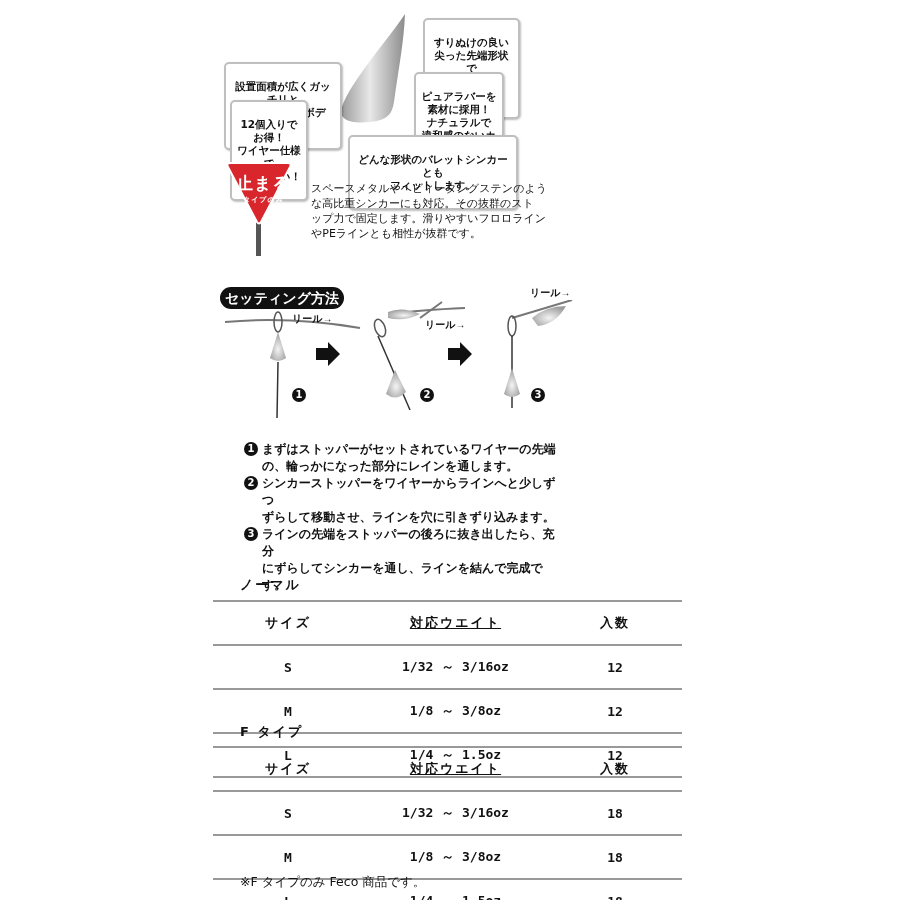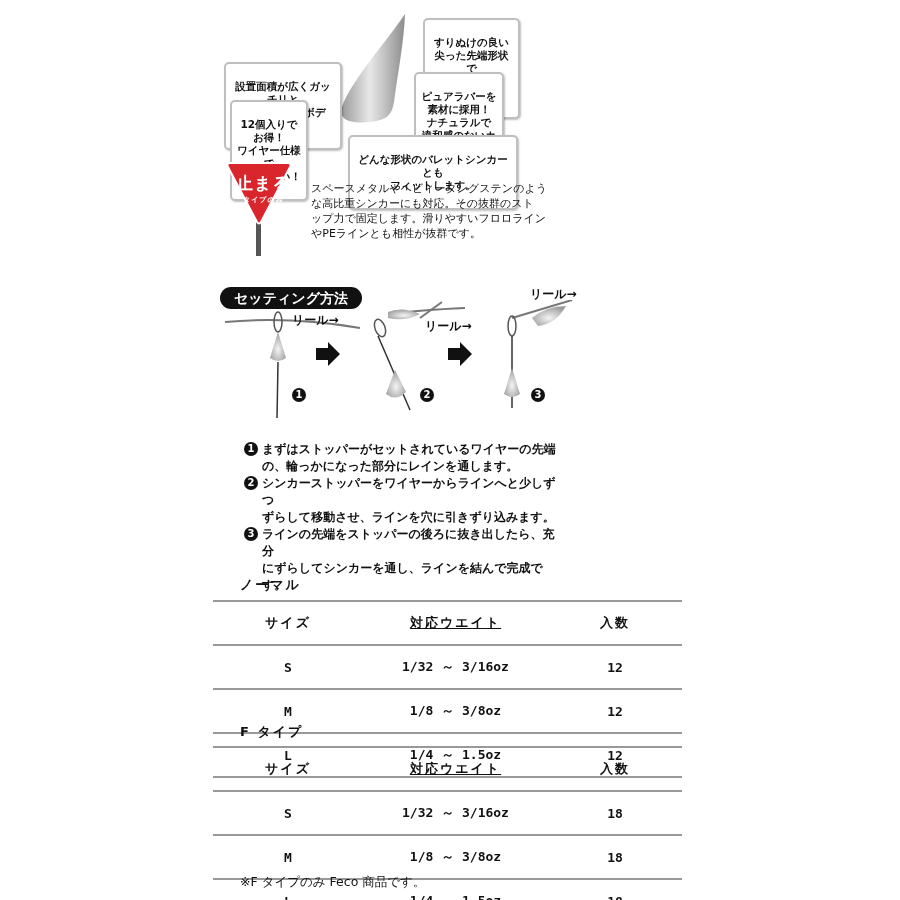--- a/index.html
+++ b/index.html
@@ -15,21 +15,21 @@
     color: #111; padding: 16px 5px; white-space: pre-line;
   }
 
   
   .stop-text-main { position:absolute; color:#fff; font-weight:bold; font-size:17px; letter-spacing:1px; }
   .stop-text-sub { position:absolute; color:#fff; font-weight:bold; font-size:7px; letter-spacing:1px; }
   .stopper-desc { position:absolute; font-size:11px; font-weight:normal; line-height:15px; white-space: pre-line; }
 
   
   .pill { position:absolute; background:#111; color:#fff; border-radius:12px; font-weight:bold; font-size:14px; text-align:center; line-height:22px; }
-  .reel { position:absolute; font-size:12px; font-weight:bold; }
+  .reel { position:absolute; font-size:10px; font-weight:bold;font-family:Liberation Serif, serif; }
   .num-circle { position:absolute; width:14px; height:14px; border-radius:50%; background:#111; color:#fff; font-size:10px; font-weight:bold; text-align:center; line-height:14px; }
 
   .steps { position:absolute; left:244px; top:441px; width:320px; font-size:12px; font-weight:bold; line-height:17px; }
   .step { display:flex; }
   .step .num-inline { flex:0 0 14px; width:14px; height:14px; border-radius:50%; background:#111; color:#fff; font-size:10px; text-align:center; line-height:14px; margin-top:1px; margin-right:4px; }
   .step .txt { white-space: pre-line; }
 
   
   .section-label { position:absolute; font-size:13px; font-weight:bold; letter-spacing:2px; }
   .spec-table { position:absolute; left:213px; width:469px; border-collapse:collapse; font-family:"DejaVu Sans Mono", monospace; }
@@ -73,21 +73,21 @@
   <rect x="30" y="50" width="5" height="46" fill="#555"></rect>
   <path d="M4 3 L62 3 Q66 3 64 7 L35 62 Q33 65 31 62 L2 7 Q0 3 4 3 Z" fill="#d9262c" stroke="#ffffff" stroke-width="2"></path>
 </svg>
 <span class="stop-text-main" style="left:236px;top:172px;">止まる</span>
 <span class="stop-text-sub" style="left:243px;top:195px;">タイプのみ</span>
 <div class="stopper-desc" style="left:311px;top:181px;width:240px;">スペースメタルやヘビィータングステンのよう
 な高比重シンカーにも対応。その抜群のスト
 ップ力で固定します。滑りやすいフロロライン
 やPEラインとも相性が抜群です。</div>
 
-<div class="pill" style="left:220px;top:287px;width:142px;">セッティング方法</div>
+<div class="pill" style="left:220px;top:287px;width:124px;">セッティング方法</div>
 
 <svg class="abs" style="left:220px;top:300px" width="360" height="120" viewBox="0 0 360 120">
   <defs>
     <radialGradient id="sink" cx="0.5" cy="0.6" r="0.6">
       <stop offset="0" stop-color="#f4f4f4"></stop>
       <stop offset="1" stop-color="#9c9c9c"></stop>
     </radialGradient>
   </defs>
 
   <path d="M5 22 Q 70 16 140 28" stroke="#777" stroke-width="2" fill="none"></path>

